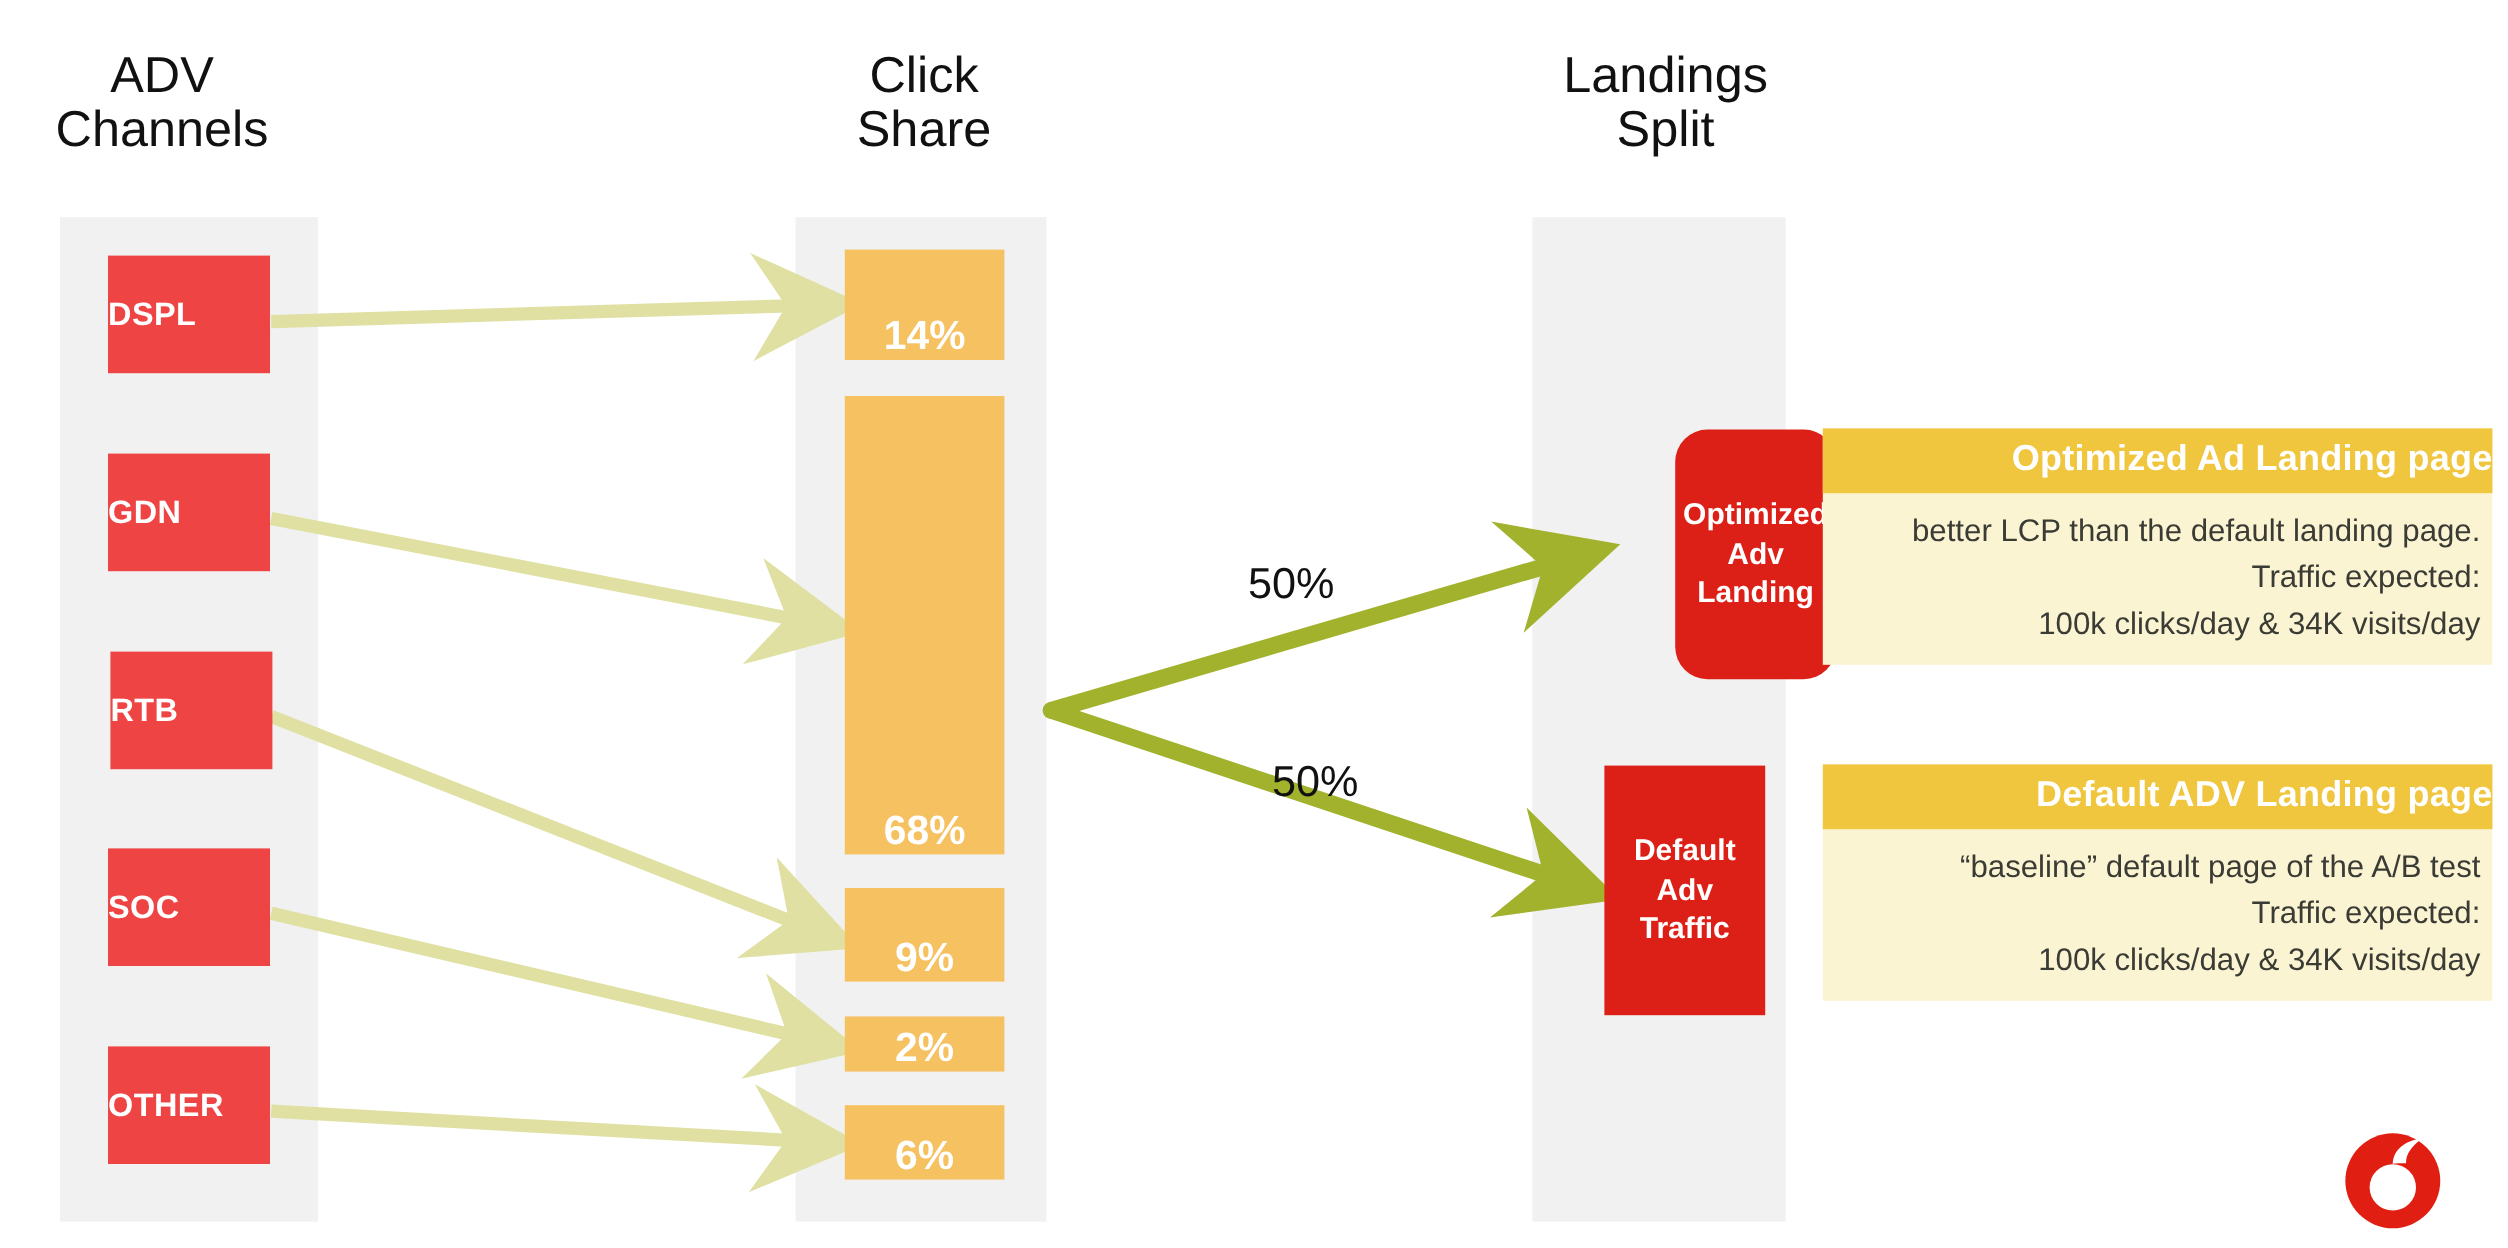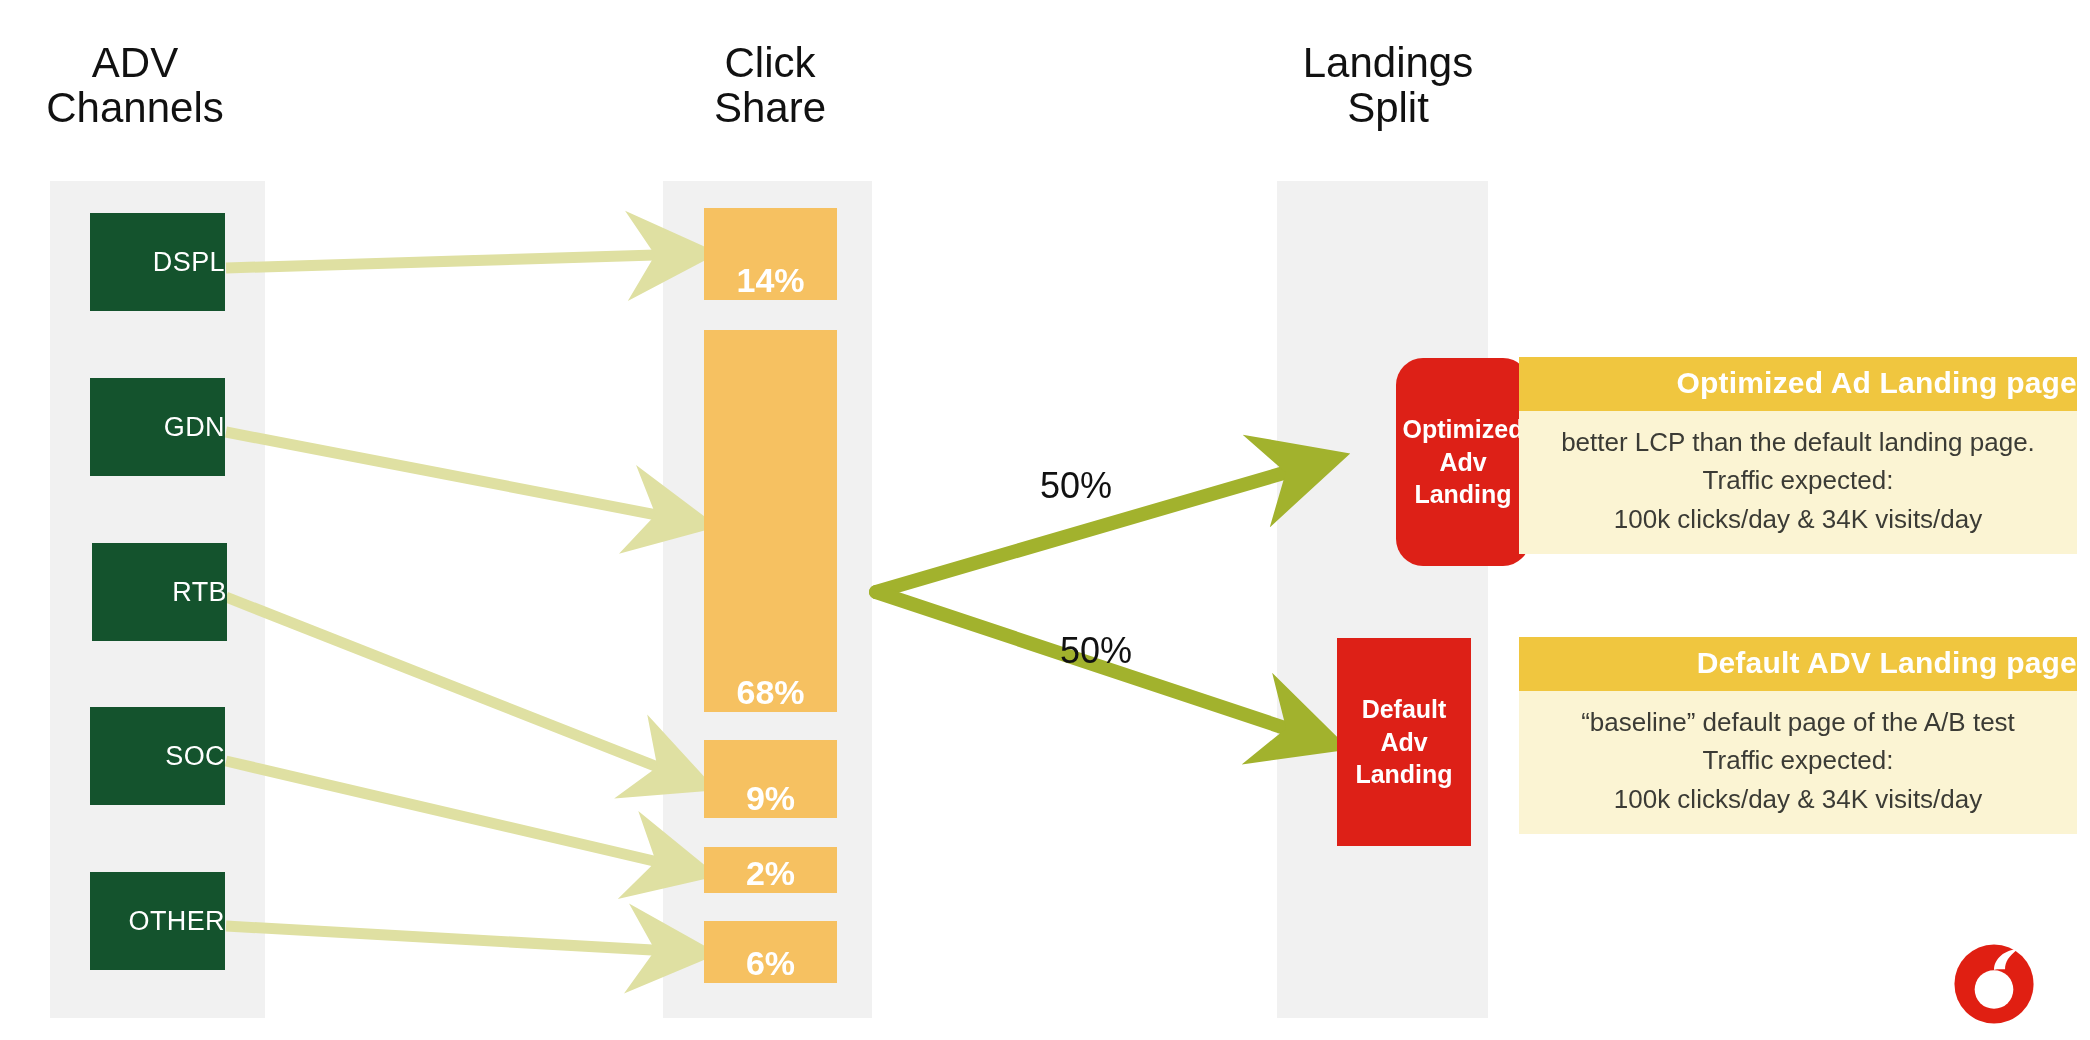--- a/index.html
+++ b/index.html
@@ -22,25 +22,25 @@
     font-weight:400;
     white-space:pre-line;
   }
 
   
   .band{position:absolute;background:#f1f1f1;}
 
   
   .chan{
     position:absolute;
-    background:#14532d;
+    background:#ef4444;
     color:#ffffff;
     font-size:27px;
-    font-weight:normal;
-    display:flex;align-items:center;justify-content:flex-end;
+    font-weight:bold;
+    display:flex;align-items:center;justify-content:flex-start;
     letter-spacing:.4px;
   }
 
   
   .bar{
     position:absolute;
     background:#f6c161;
     color:#ffffff;
     font-size:34px;
     font-weight:bold;
@@ -70,21 +70,21 @@
   
   .card{position:absolute;width:558px;background:#fbf4d3;}
   .card-head{
     background:#f0c63f;color:#ffffff;
     font-size:30px;font-weight:bold;
     text-align:right;padding:9px 0 11px 0;
     letter-spacing:.2px;
   }
   .card-body{
     padding:12px 10px 16px 10px;
-    text-align:center;
+    text-align:right;
     font-size:26px;
     line-height:1.48;
     color:#3b3b35;
   }
   .card-body div{white-space:nowrap;}
 
   
   svg.arrows{position:absolute;left:0;top:0;width:2090px;height:1040px;pointer-events:none;}
 
   
@@ -168,21 +168,21 @@
   <div class="split-label" style="left:1060px;top:630px;width:120px;">50%</div>
 
   <div class="landing" style="left:1396px;top:358px;width:134px;height:208px;border-radius:27px;">
     <span>Optimized
 Adv
 Landing</span>
   </div>
   <div class="landing" style="left:1337px;top:638px;width:134px;height:208px;">
     <span>Default
 Adv
-Landing</span>
+Traffic</span>
   </div>
 
   <div class="card" style="left:1519px;top:357px;">
     <div class="card-head">Optimized Ad Landing page</div>
     <div class="card-body">
       <div>better LCP than the default landing page.</div>
       <div>Traffic expected:</div>
       <div>100k clicks/day  &amp; 34K visits/day</div>
     </div>
   </div>

